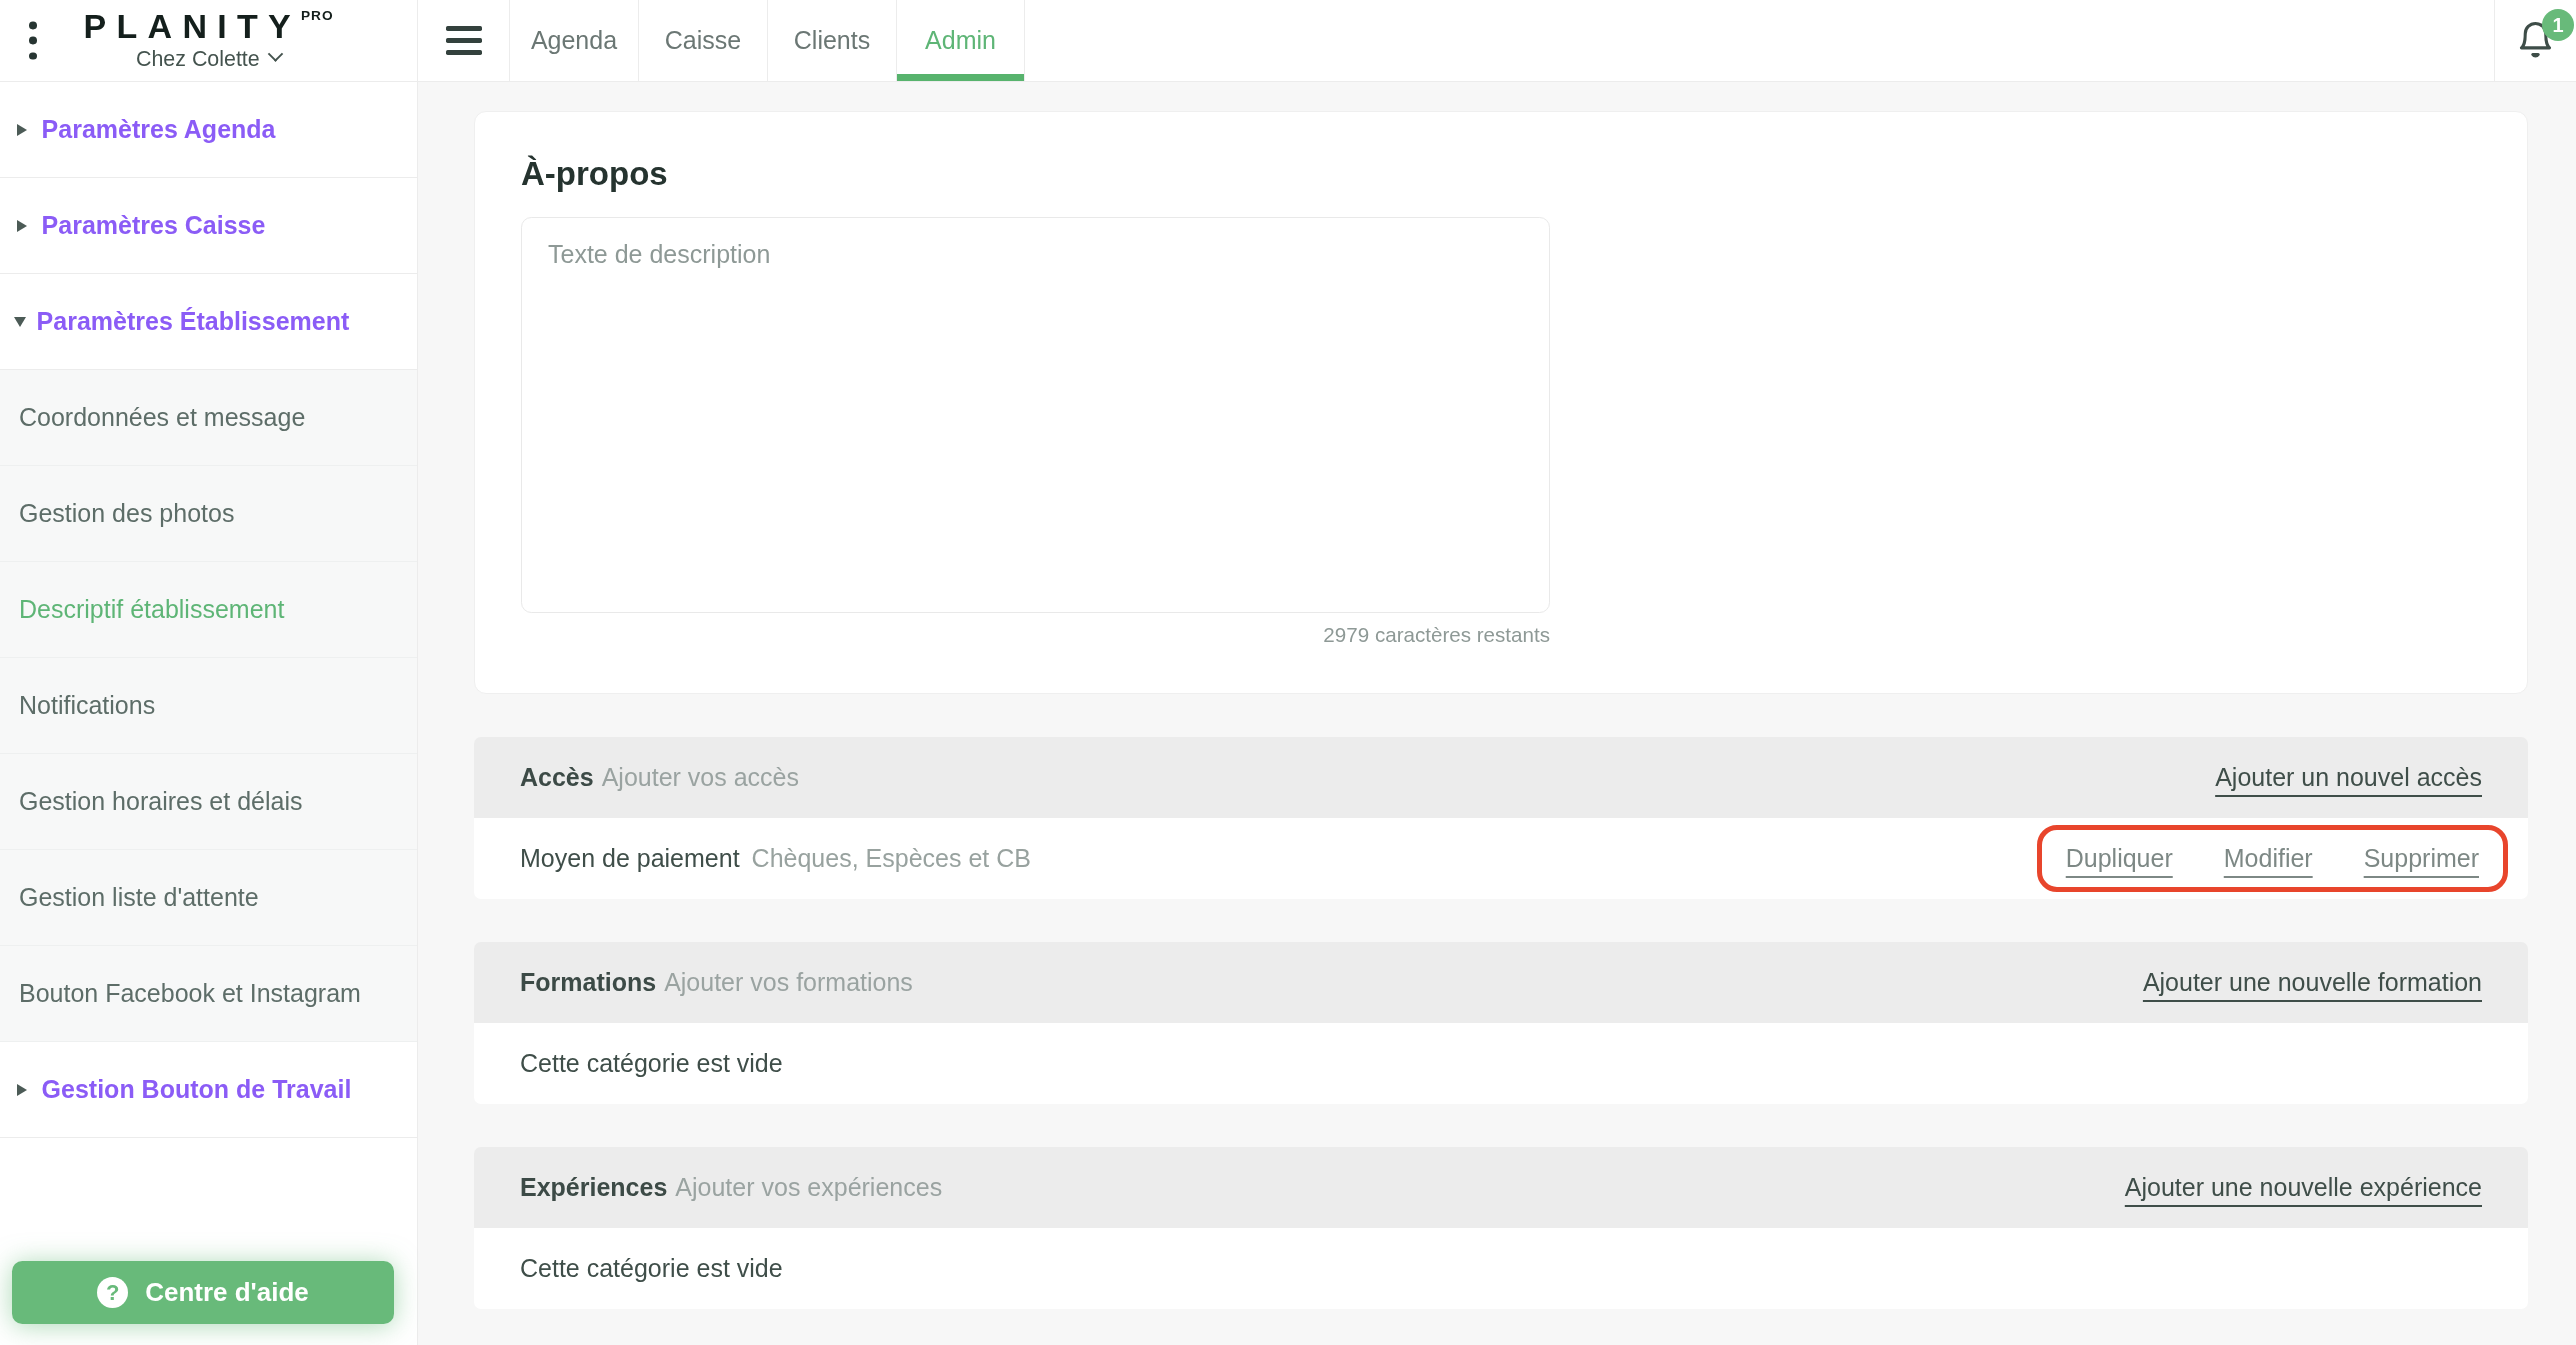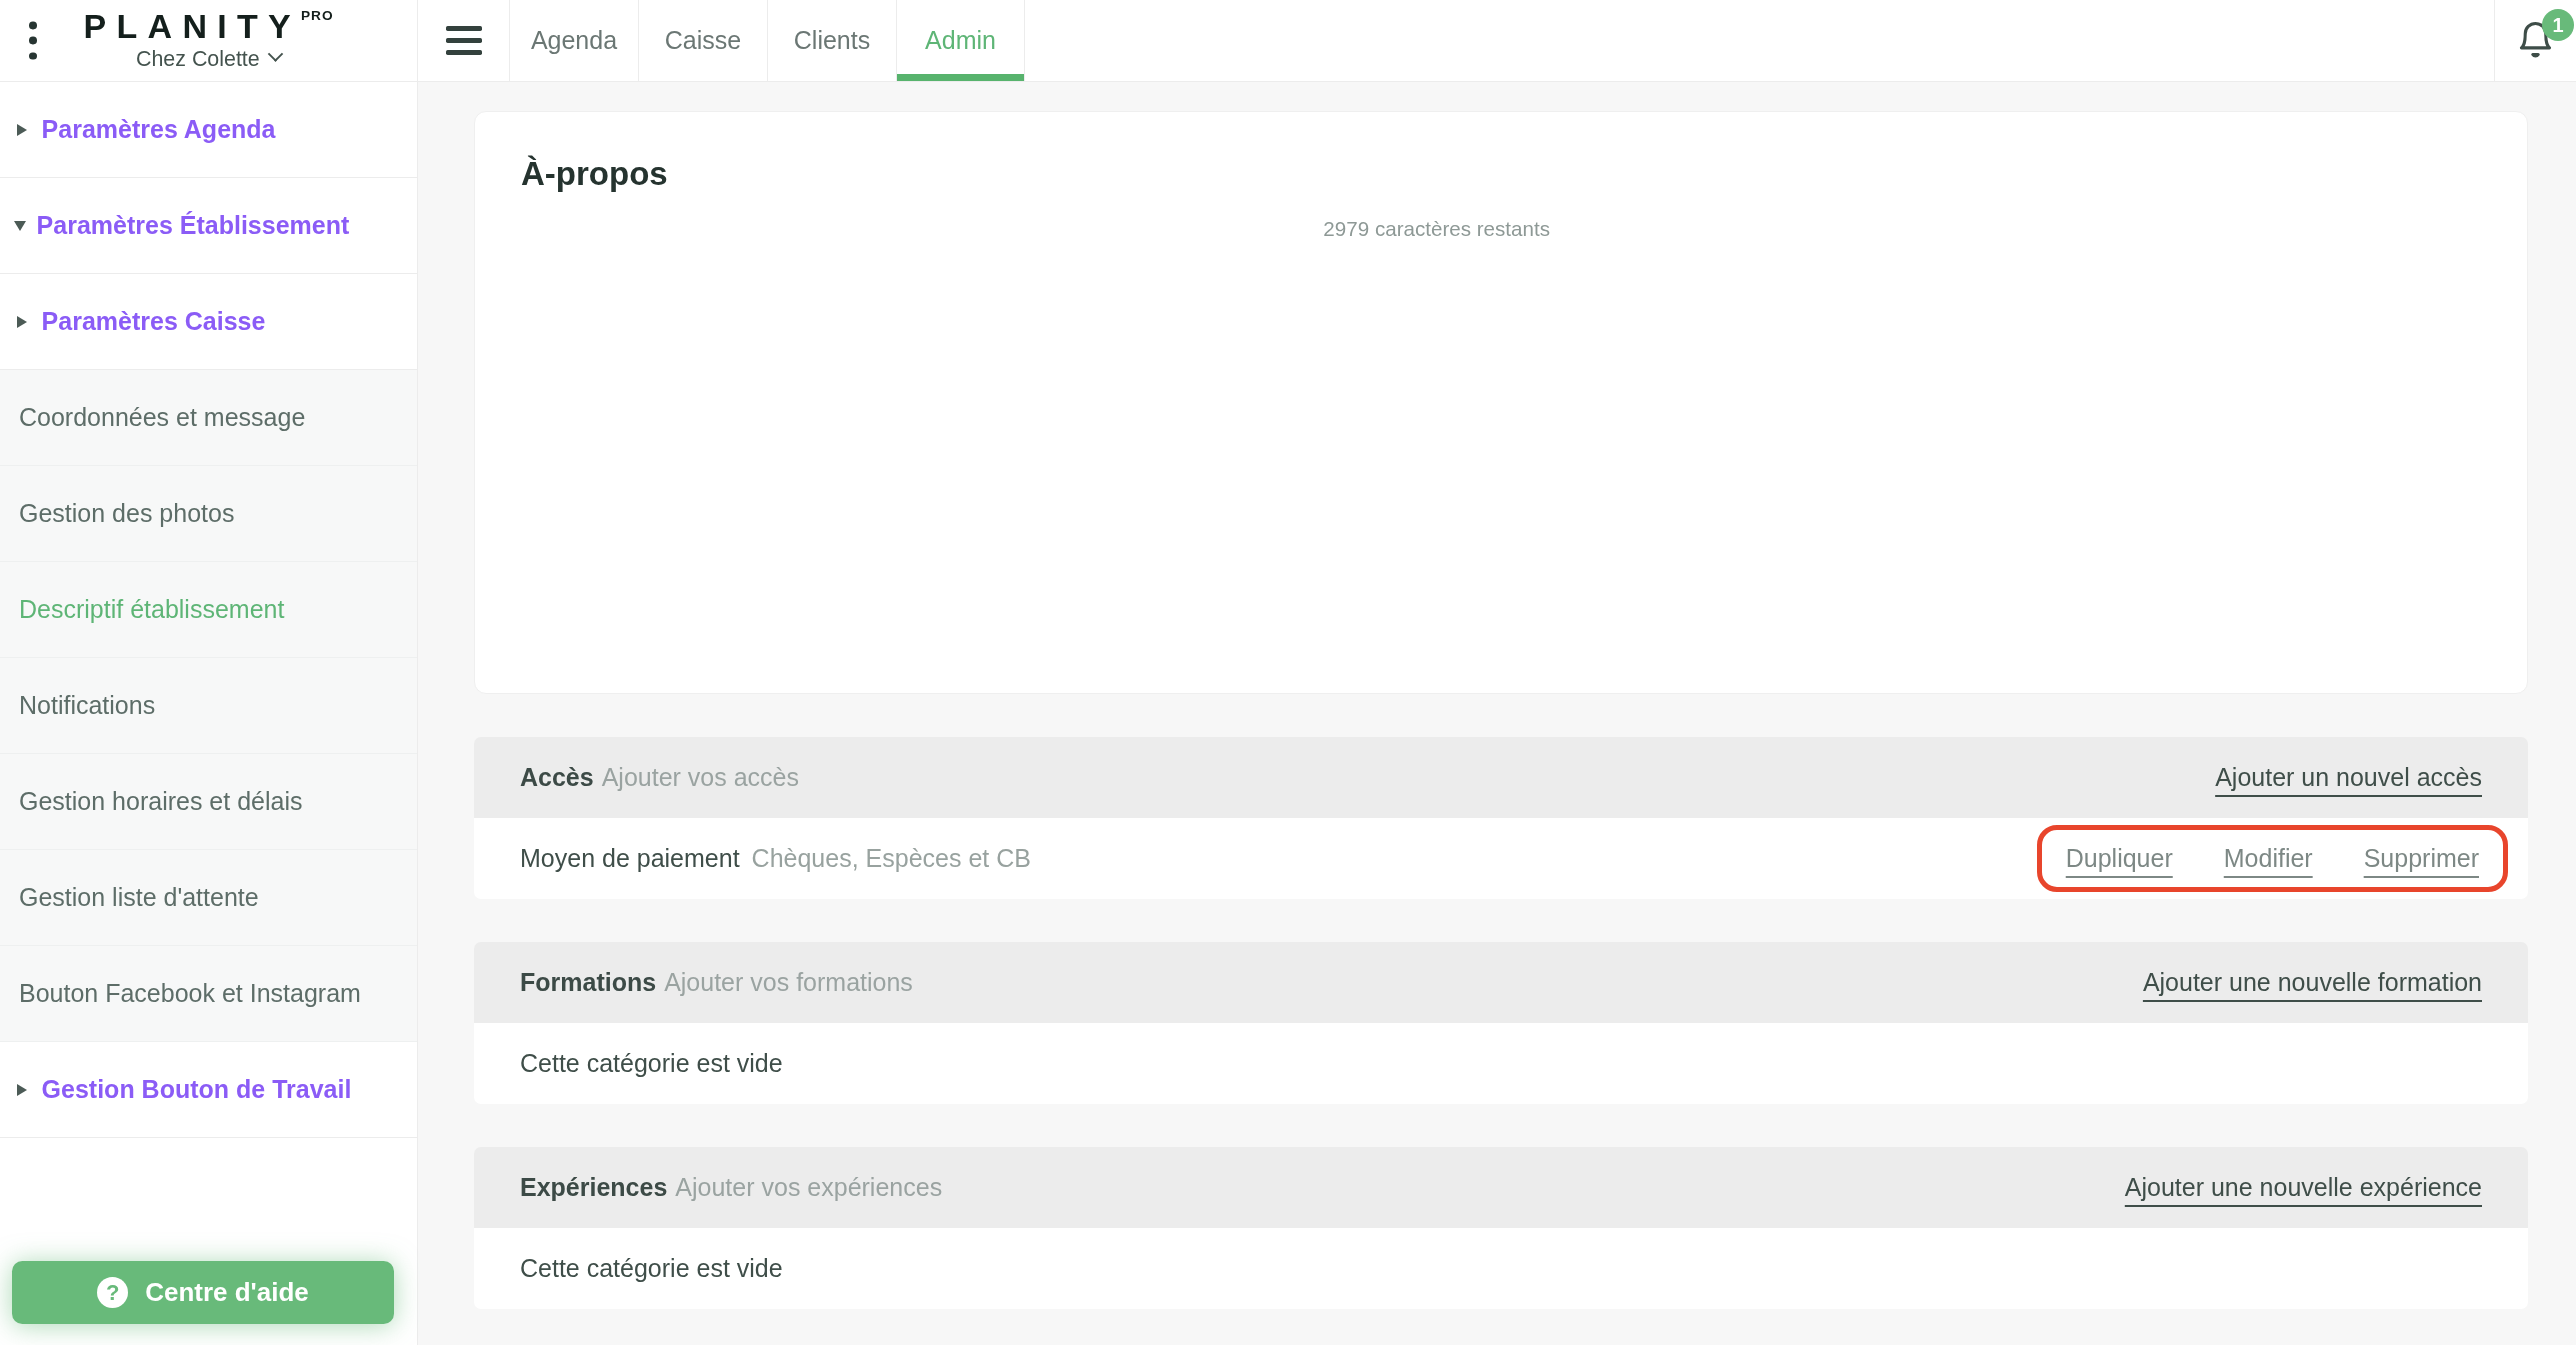--- a/index.html
+++ b/index.html
@@ -193,26 +193,26 @@
     </div>
   </div>
 </header>
 
 <aside class="sidebar">
   <div class="side-item header">
     <span class="caret-right"></span>
     <span>Paramètres Agenda</span>
   </div>
   <div class="side-item header">
+    <span class="caret-right"></span>
+    <span>Paramètres Caisse</span>
+  </div>
+  <div class="side-item header">
     <span class="caret-down"></span>
     <span>Paramètres Établissement</span>
-  </div>
-  <div class="side-item header">
-    <span class="caret-right"></span>
-    <span>Paramètres Caisse</span>
   </div>
   <div class="side-item sub">
     <span>Coordonnées et message</span>
   </div>
   <div class="side-item sub">
     <span>Gestion des photos</span>
   </div>
   <div class="side-item sub active">
     <span>Descriptif établissement</span>
   </div>
@@ -236,20 +236,21 @@
   <button class="help-btn">
     <span class="help-icon">?</span>
     <span class="help-label">Centre d'aide</span>
   </button>
 </aside>
 
 <main class="main">
 
   <section class="about-card">
     <h1 class="about-title">À-propos</h1>
+    <textarea class="about-textarea" placeholder="Texte de description" style=""></textarea>
     <div class="char-counter">2979 caractères restants</div>
   </section>
 
   <section class="section">
     <div class="section-header">
       <div class="section-titles">
         <span class="section-title">Accès</span>
         <span class="section-subtitle">Ajouter vos accès</span>
       </div>
       <a class="section-action">Ajouter un nouvel accès</a>

